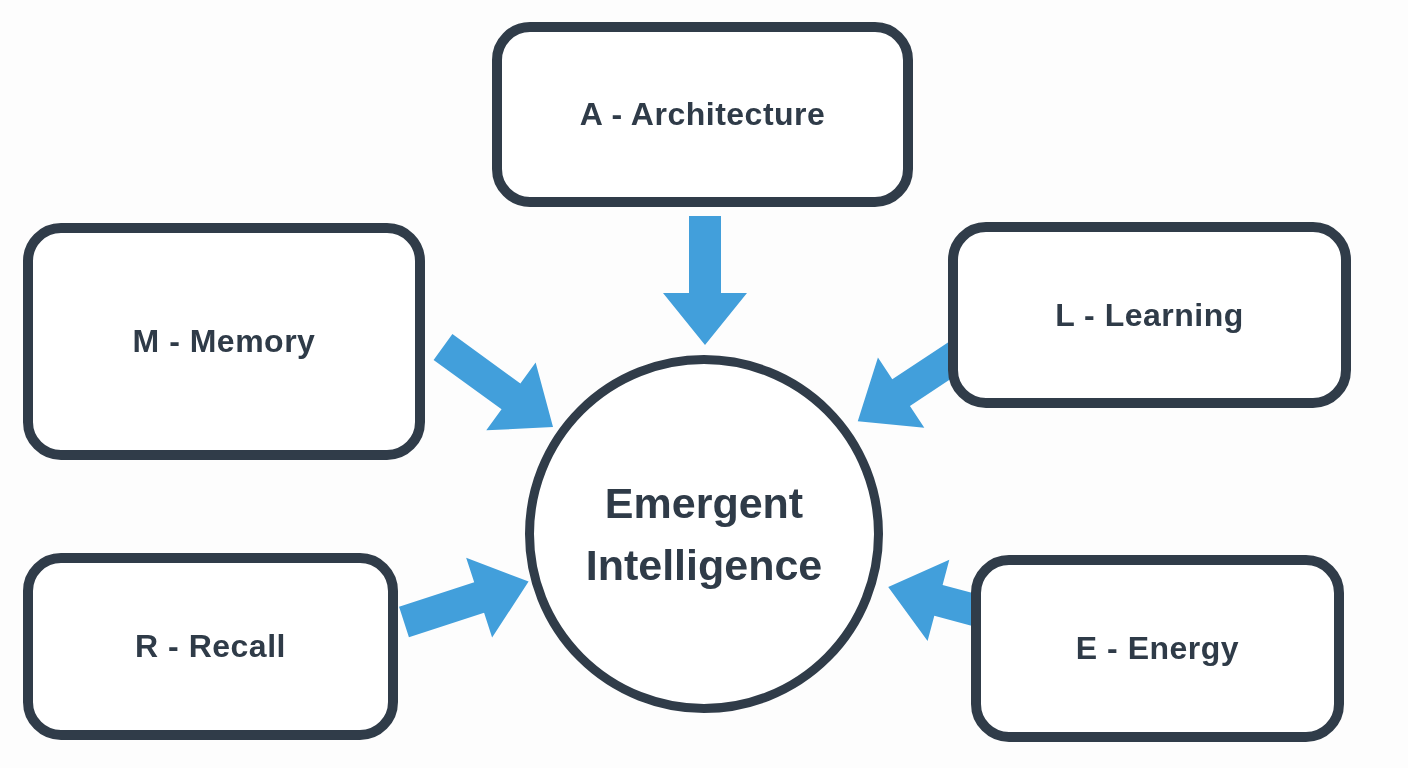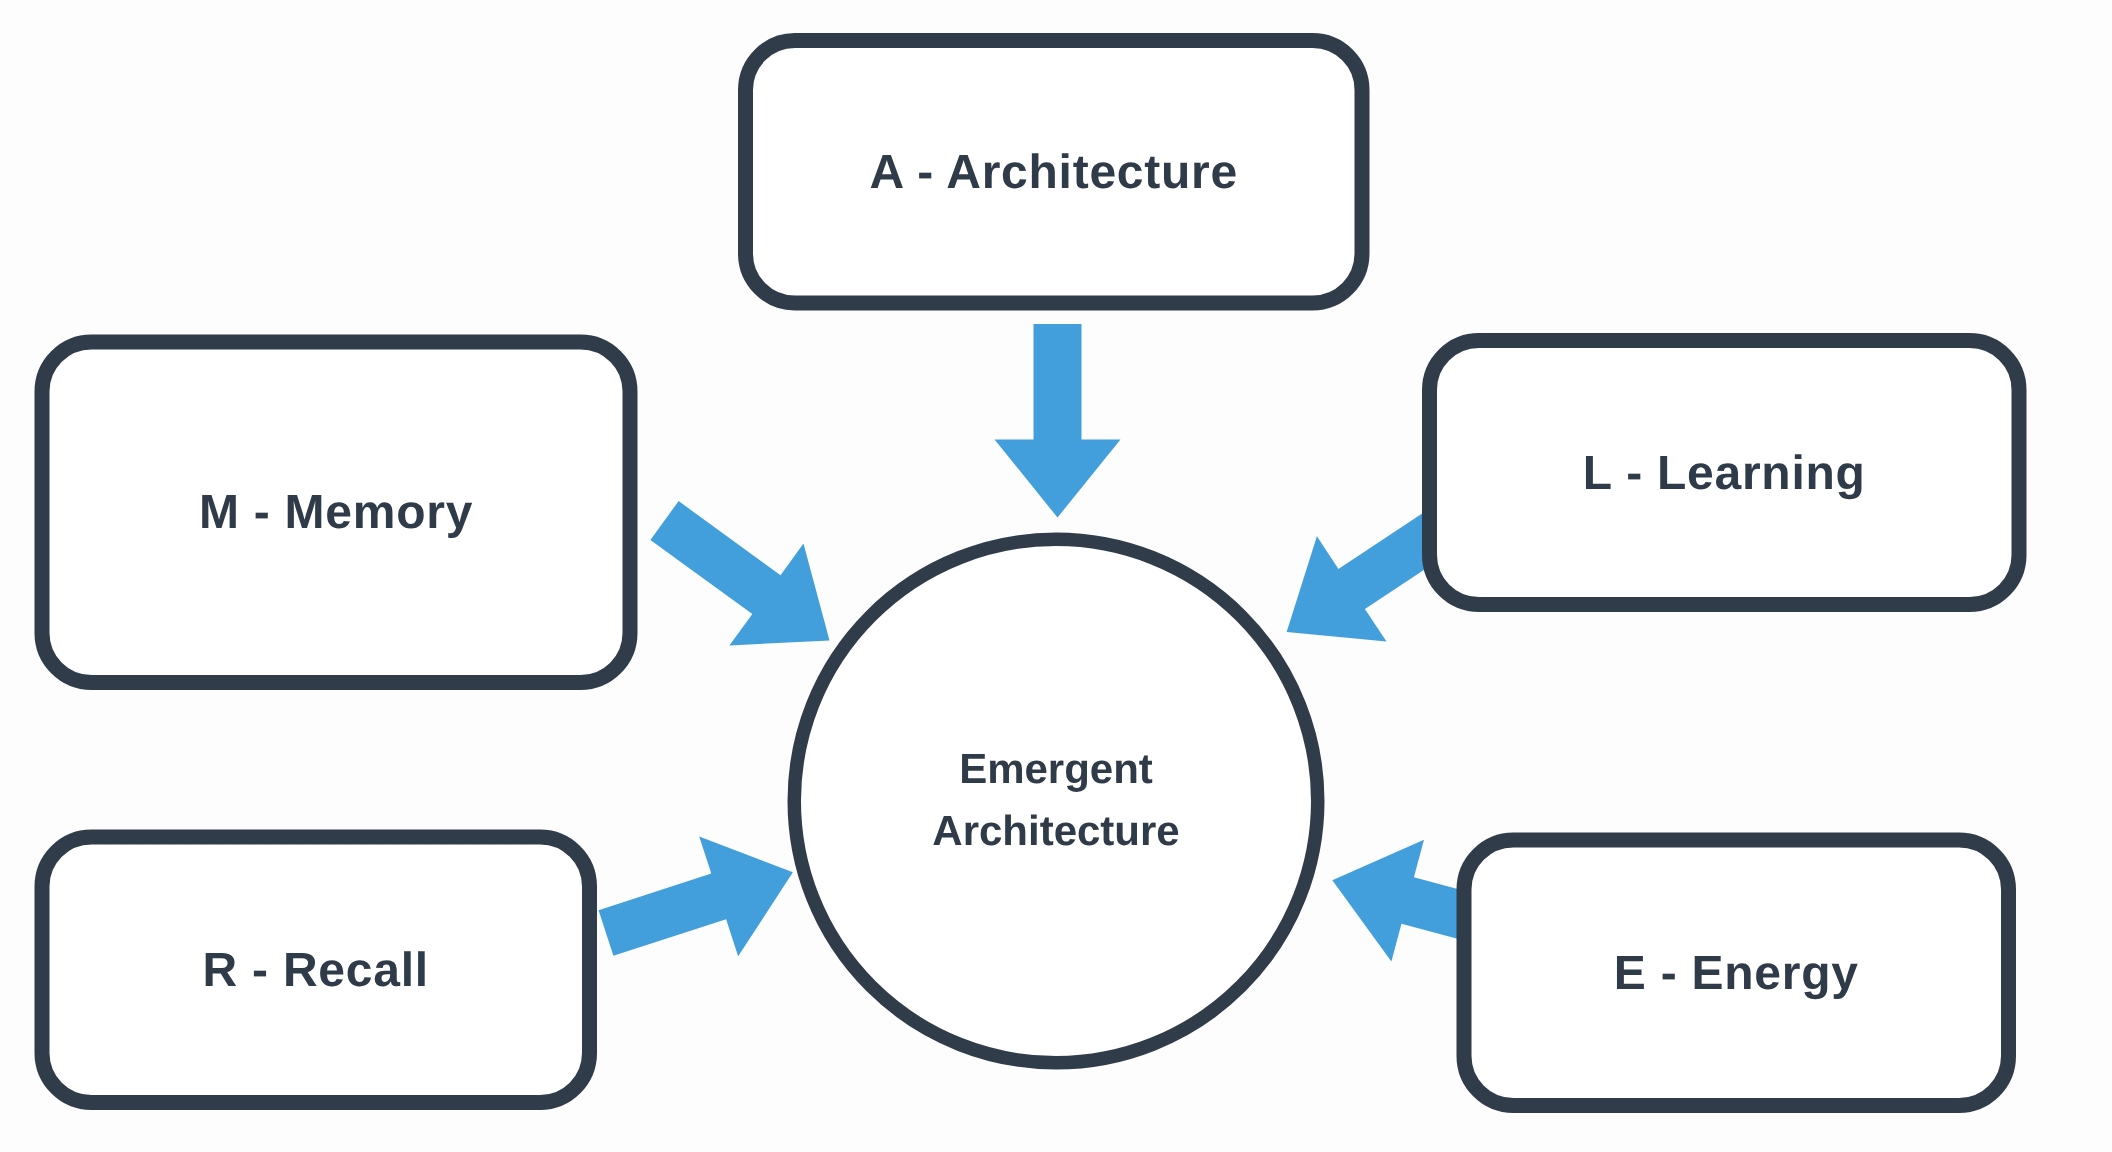--- a/index.html
+++ b/index.html
@@ -50,21 +50,21 @@
     background: var(--node_fill);
     border: 9px solid var(--outline);
     border-radius: 50%;
     display: flex;
     flex-direction: column;
     align-items: center;
     justify-content: center;
     z-index: 2;
   }
   .center-label {
-    font-size: 28px;
+    font-size: 43px;
     font-weight: 700;
     color: var(--text);
     line-height: 1.45;
     text-align: center;
     white-space: nowrap;
   }
   .arrow-layer {
     position: absolute;
     left: 0; top: 0;
     width: 1408px; height: 768px;
@@ -115,16 +115,16 @@
   <div class="node node-recall">
     <span class="node-label">R - Recall</span>
   </div>
 
   <div class="node node-energy">
     <span class="node-label">E - Energy</span>
   </div>
 
   <div class="center-node">
     <span class="center-label">Emergent</span>
-    <span class="center-label">Architecture</span>
+    <span class="center-label">Intelligence</span>
   </div>
 
 </div>
 
 </body></html>

